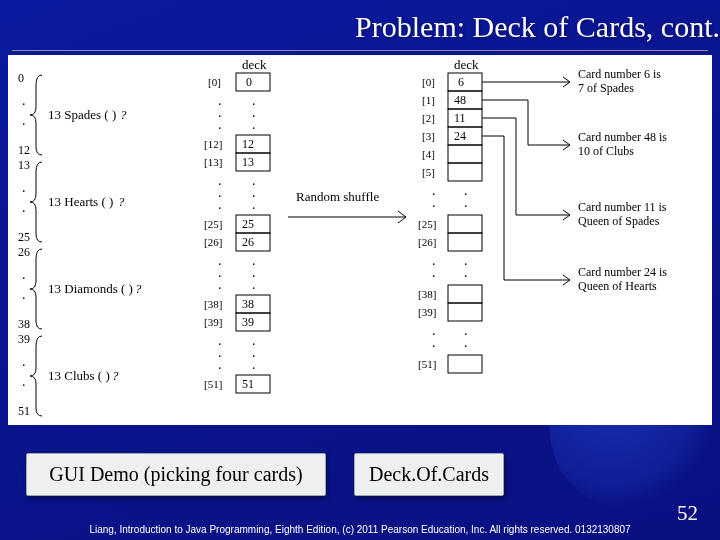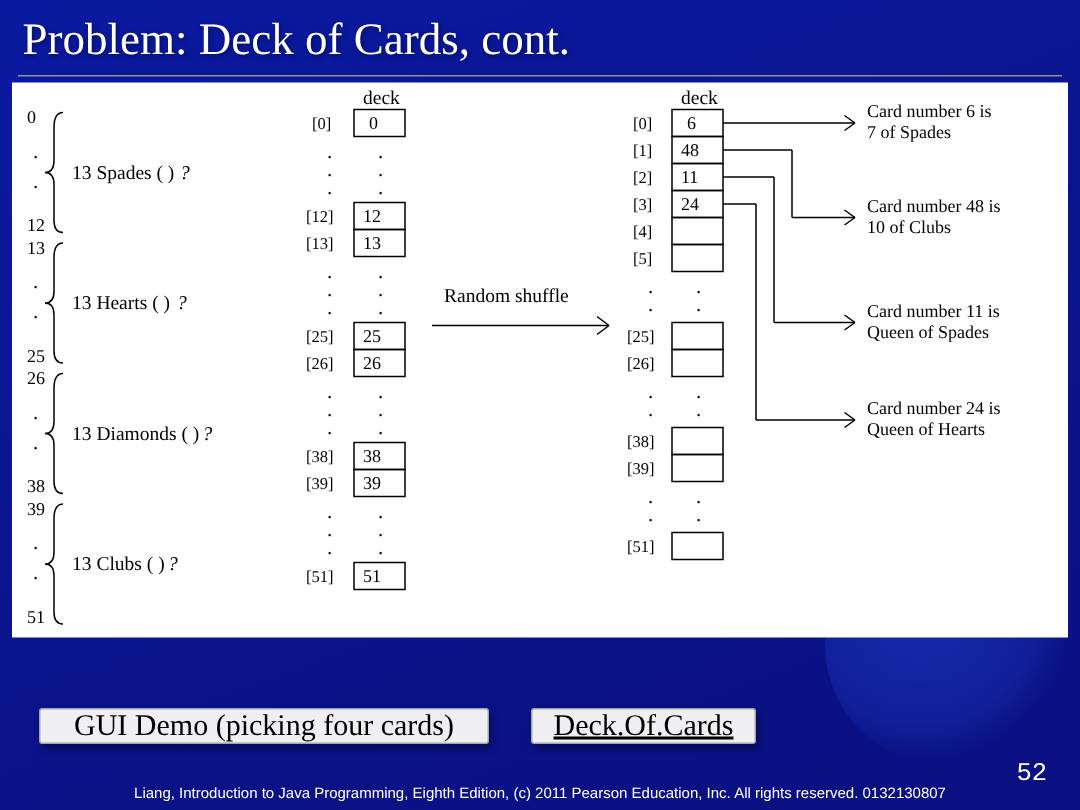--- a/index.html
+++ b/index.html
@@ -10,21 +10,21 @@
     font-family: "Times New Roman", serif;
     position: relative; overflow: hidden;
   }
   .globe {
     position: absolute; right: 10px; bottom: 30px;
     width: 160px; height: 160px; border-radius: 50%;
     background: radial-gradient(circle at 40% 35%, #2a4de0 0%, #1830b0 55%, rgba(10,20,120,0) 72%);
     opacity: 0.45;
   }
   .title {
-    color: #fff; font-size: 30px; text-align: left;
+    color: #fff; font-size: 30px; text-align: right;
     padding: 10px 0 6px 15px;
     text-shadow: 1px 1px 3px rgba(0,0,0,.4);
     position: relative; z-index: 2;
   }
   .title-rule {
     height: 0; border-top: 1px solid #d0c090;
     margin: 0 12px 2px 12px; opacity:.7;
   }
   .diagram-wrap {
     background: #fff; margin: 4px 8px 0 8px;
@@ -32,35 +32,35 @@
   }
   .diagram { position: absolute; inset: 0; }
   .btn-row {
     position: absolute; left: 0; right: 0; bottom: 44px;
     display: flex; align-items: center; gap: 28px;
     padding: 0 26px; z-index: 5;
   }
   .btn {
     background: #efeff2; border: 1px solid #9aa; border-radius: 2px;
     box-shadow: 2px 3px 5px rgba(0,0,0,.35);
-    height: 24px; display: flex; align-items: center; justify-content: center;
+    height: 43px; display: flex; align-items: center; justify-content: center;
     font-size: 20px; color: #000;
   }
   .btn-demo { flex: 0 0 300px; }
-  .btn-deck { flex: 0 0 150px; text-decoration: underline; }
+  .btn-deck { flex: 0 0 150px; }
   .btn-run  { flex: 0 0 110px; margin-left: auto; }
   .footer {
     position: absolute; left: 0; right: 0; bottom: 4px;
     color: #fff; font-family: Liberation Sans, sans-serif; font-size: 10px;
     text-align: center; line-height: 1.25; padding: 0 70px;
     z-index: 5;
   }
   .pagenum {
     position: absolute; right: 22px; bottom: 14px;
-    color: #fff; font-family: Liberation Mono, monospace; font-size: 17px;
+    color: #fff; font-family: Liberation Serif, serif; font-size: 21px;
     z-index: 6;
   }
 </style>
 </head>
 <body>
 
 <div class="globe"></div>
 
 <div class="title">Problem: Deck of Cards, cont.</div>
 <div class="title-rule"></div>

